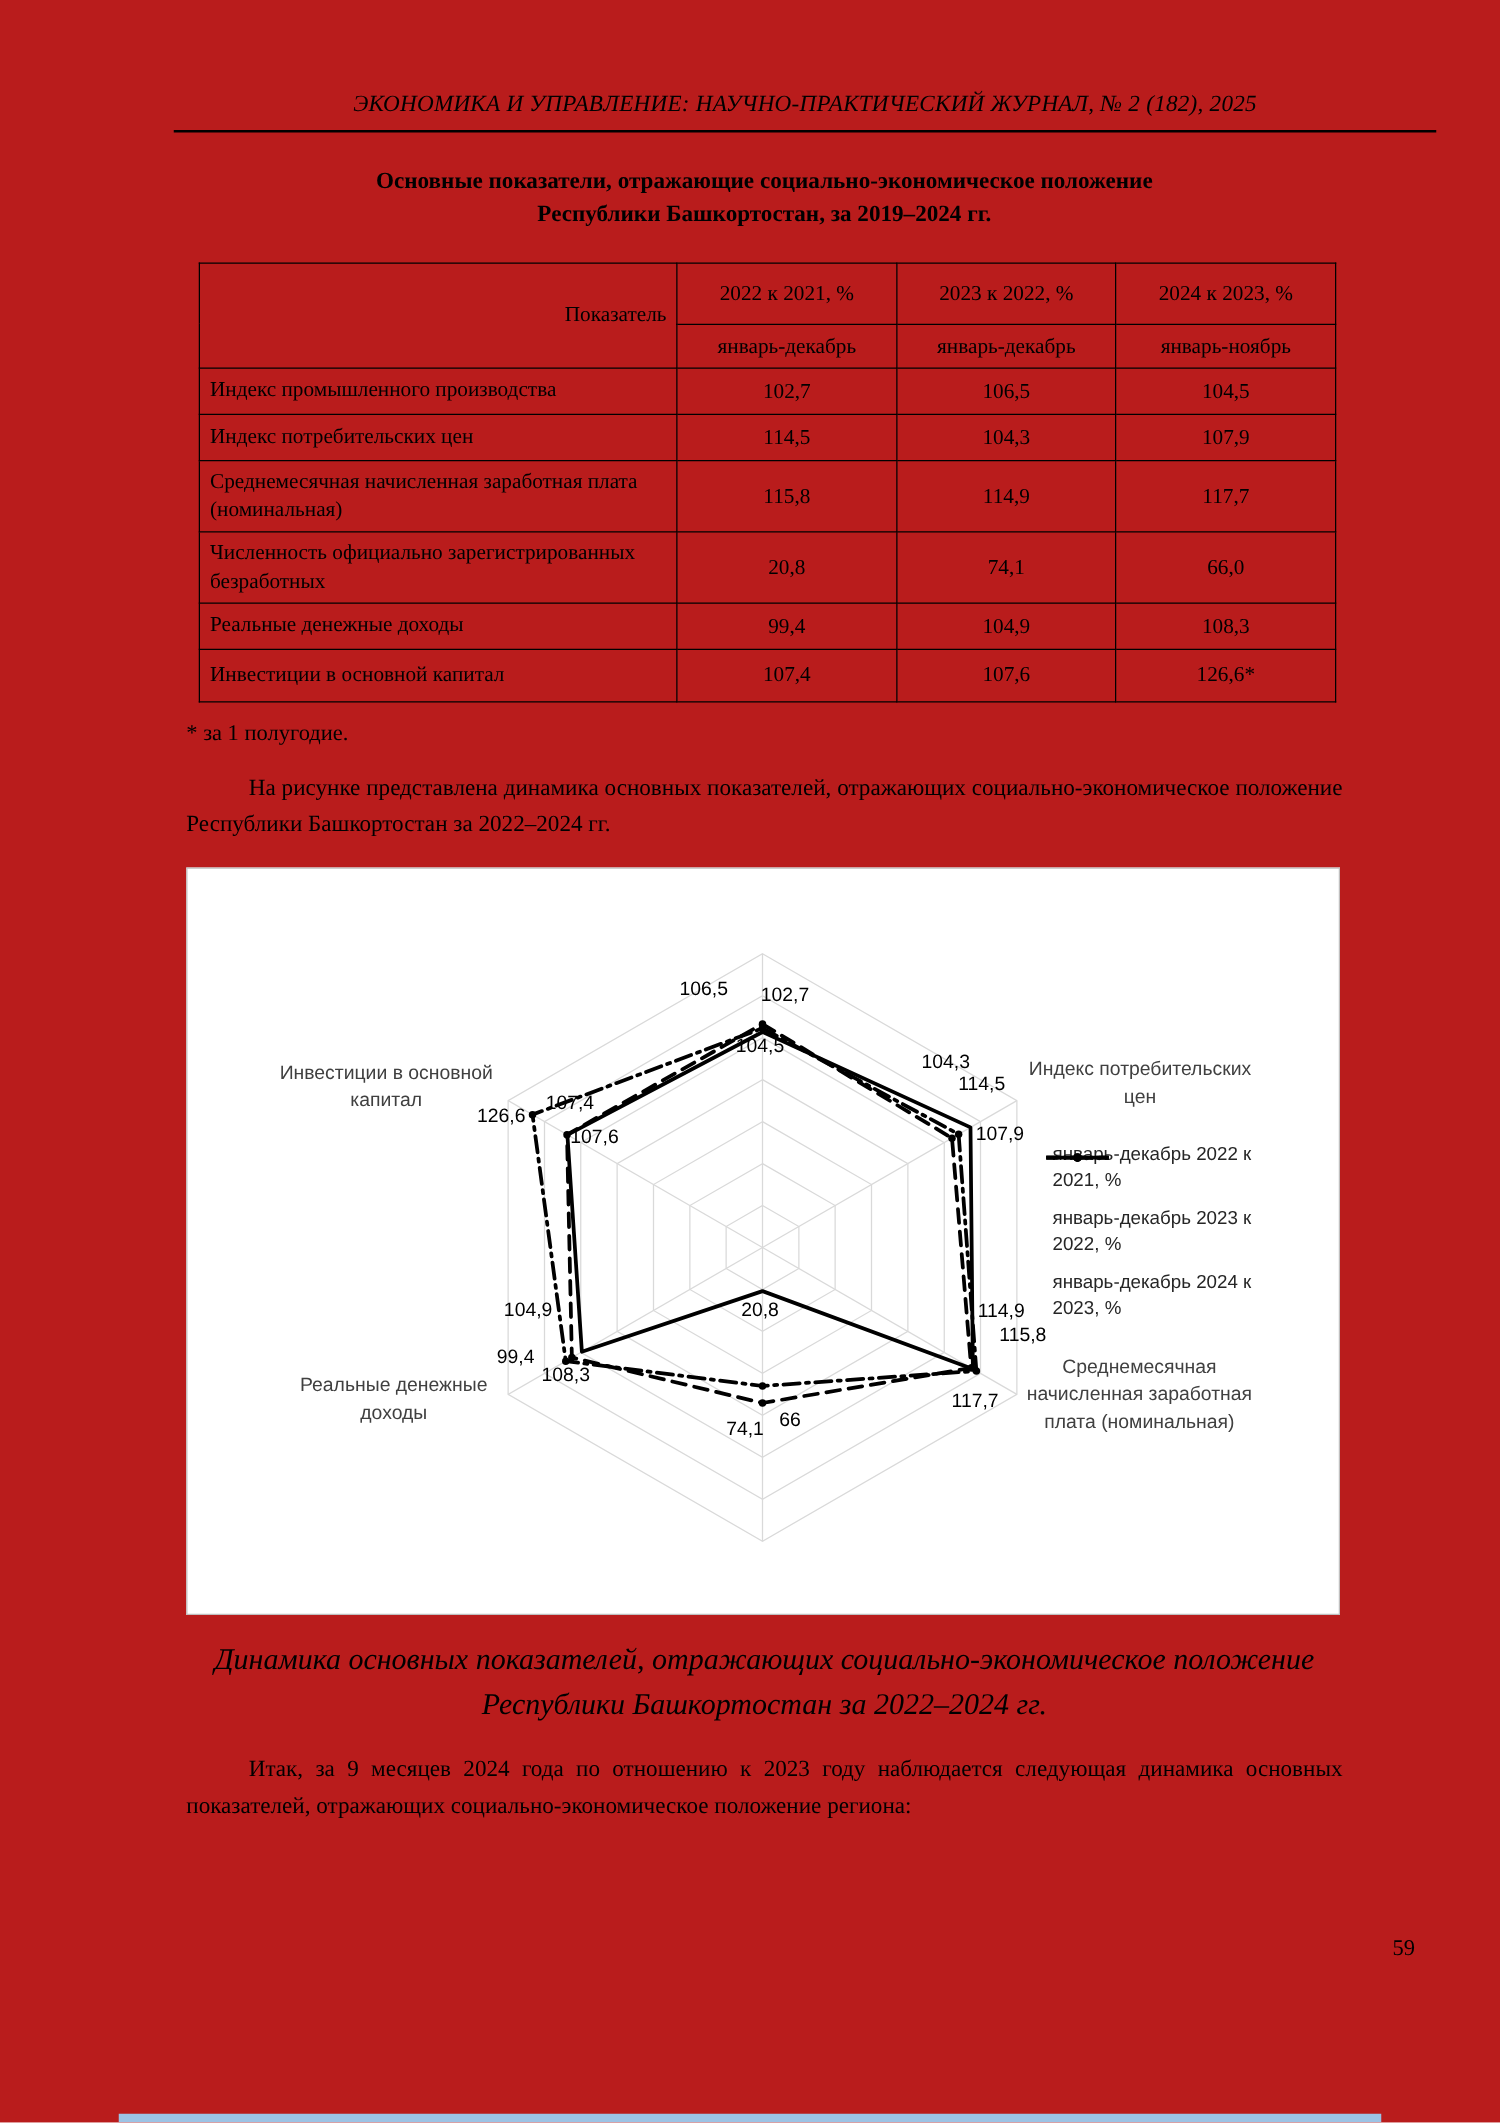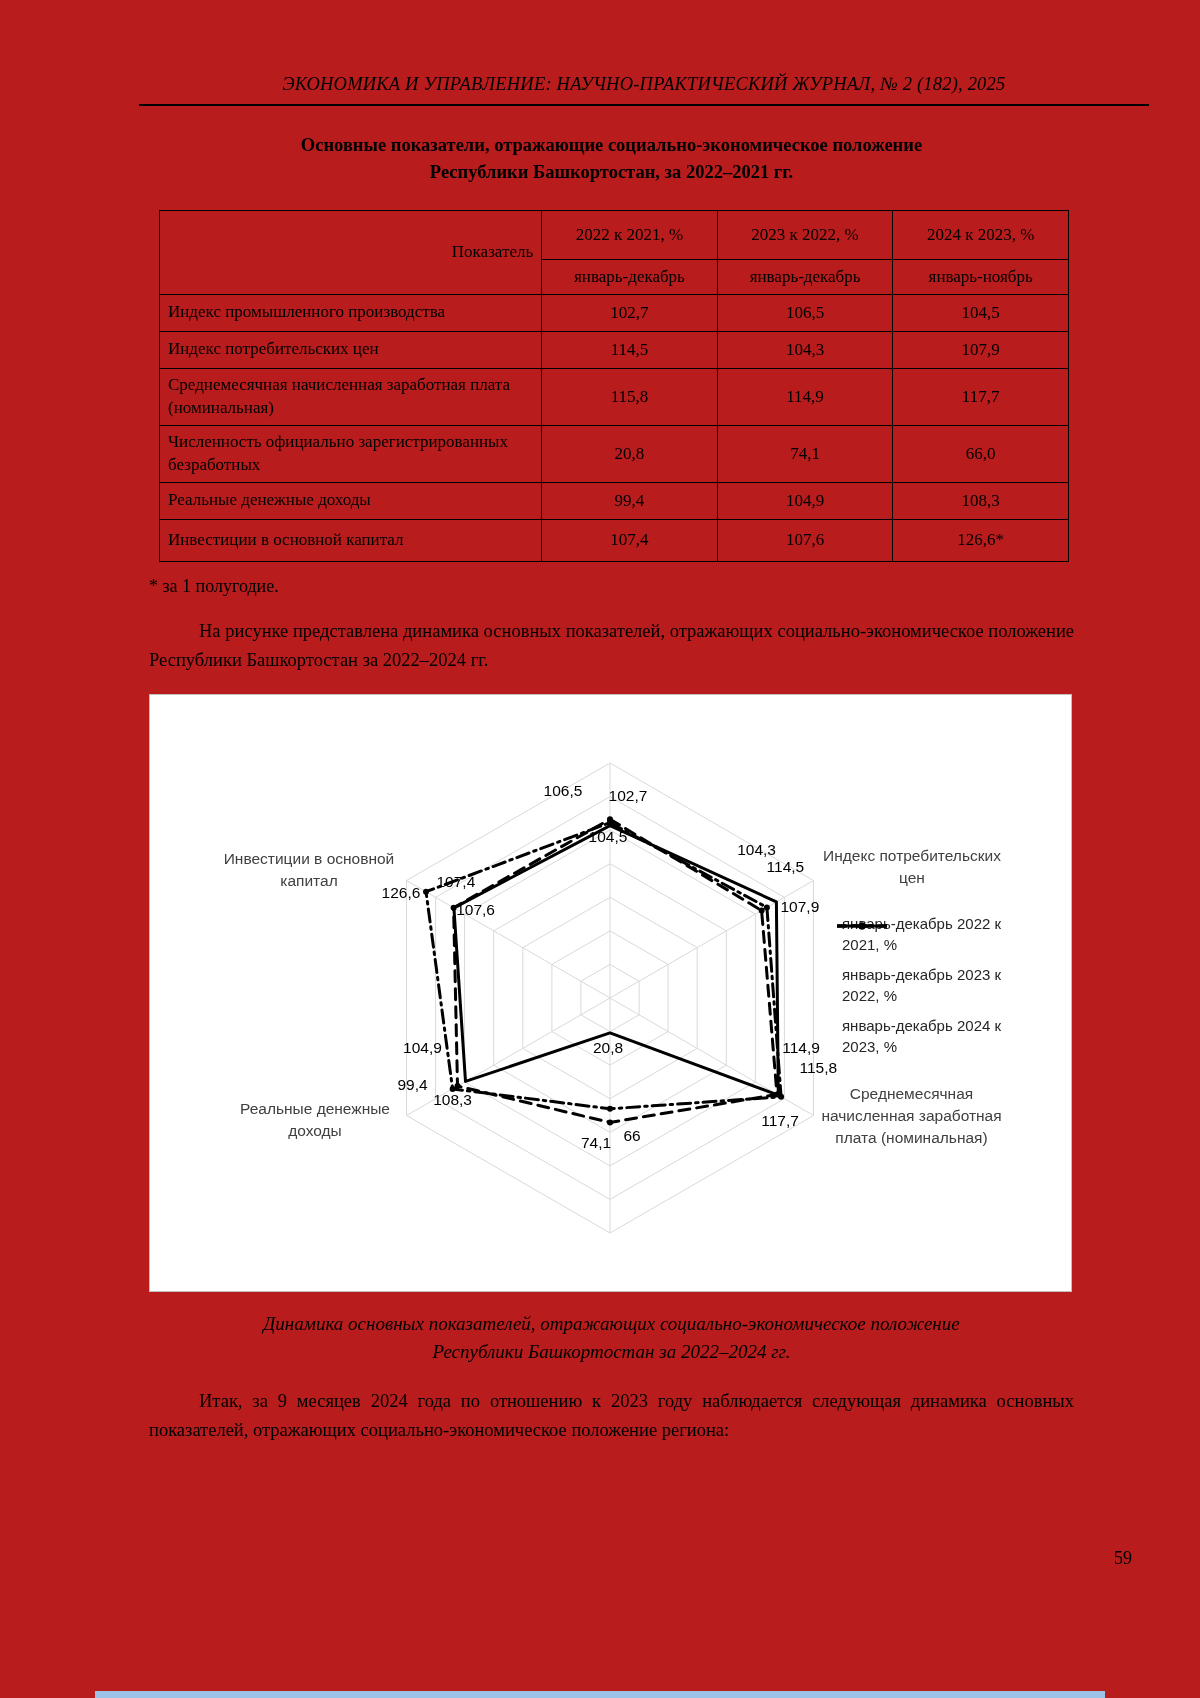--- a/index.html
+++ b/index.html
@@ -24,36 +24,36 @@
   .chart-box{position:relative;margin-top:18px;width:921px;height:596px;
         border:1px solid #bfbfbf;background:#fff;
         font-family:"Liberation Sans", sans-serif;}
   .chart-box svg{position:absolute;left:0;top:0;font-family:"Liberation Sans", sans-serif;}
   .cat{position:absolute;font-size:15.5px;line-height:22px;color:#404040;
         text-align:center;white-space:pre-line;}
   .legend{position:absolute;left:686px;top:218px;width:230px;}
   .legend-item{display:flex;align-items:flex-start;margin-bottom:9px;}
   .lsym{flex:0 0 52px;margin-top:6px;}
   .ltext{margin-left:6px;width:172px;font-size:15px;line-height:21px;color:#262626;}
-  .fig-caption{margin-top:18px;text-align:center;font-style:italic;font-size:19px;line-height:1.5;}
+  .fig-caption{margin-top:18px;text-align:center;font-style:italic;font-size:24px;line-height:1.5;}
   .page-number{position:absolute;left:0;top:1548px;width:1132px;text-align:right;font-size:18px;}
   .footer-bar{position:absolute;left:95px;bottom:0;width:1010px;height:7px;background:#9cc3e5;}
 </style>
 </head>
 <body>
 
 <div class="page">
 
   <div class="journal-header">ЭКОНОМИКА И УПРАВЛЕНИЕ: НАУЧНО-ПРАКТИЧЕСКИЙ ЖУРНАЛ, № 2 (182), 2025</div>
 
   <div class="content">
 
     <div class="doc-title">
       <div>Основные показатели, отражающие социально-экономическое положение</div>
-      <div>Республики Башкортостан, за 2022–2021 гг.</div>
+      <div>Республики Башкортостан, за 2019–2024 гг.</div>
     </div>
 
     <table class="doc-table">
       <tbody>
           <tr>
         <th class="indicator-h" rowspan="2">Показатель</th>
         <th class="period-h">2022 к 2021, %</th>
         <th class="period-h">2023 к 2022, %</th>
         <th class="period-h">2024 к 2023, %</th>
       </tr>

